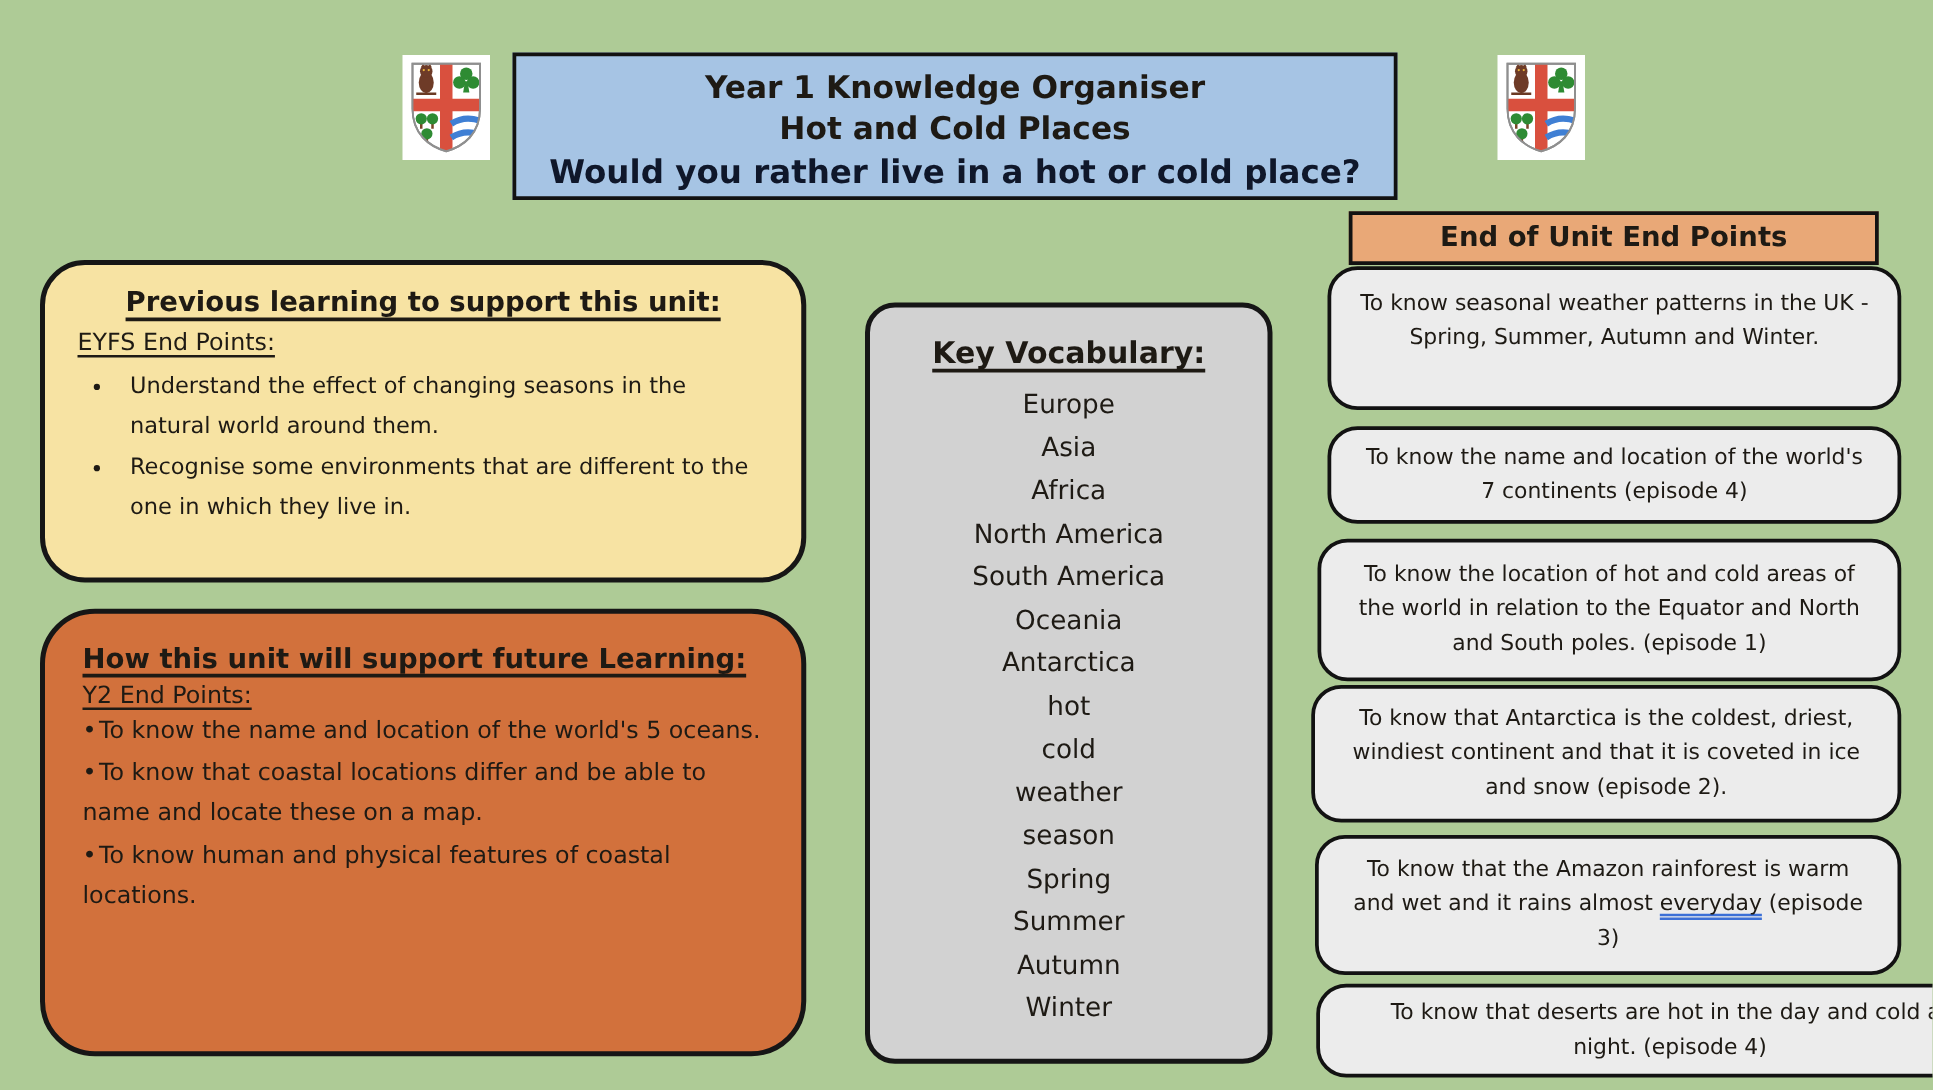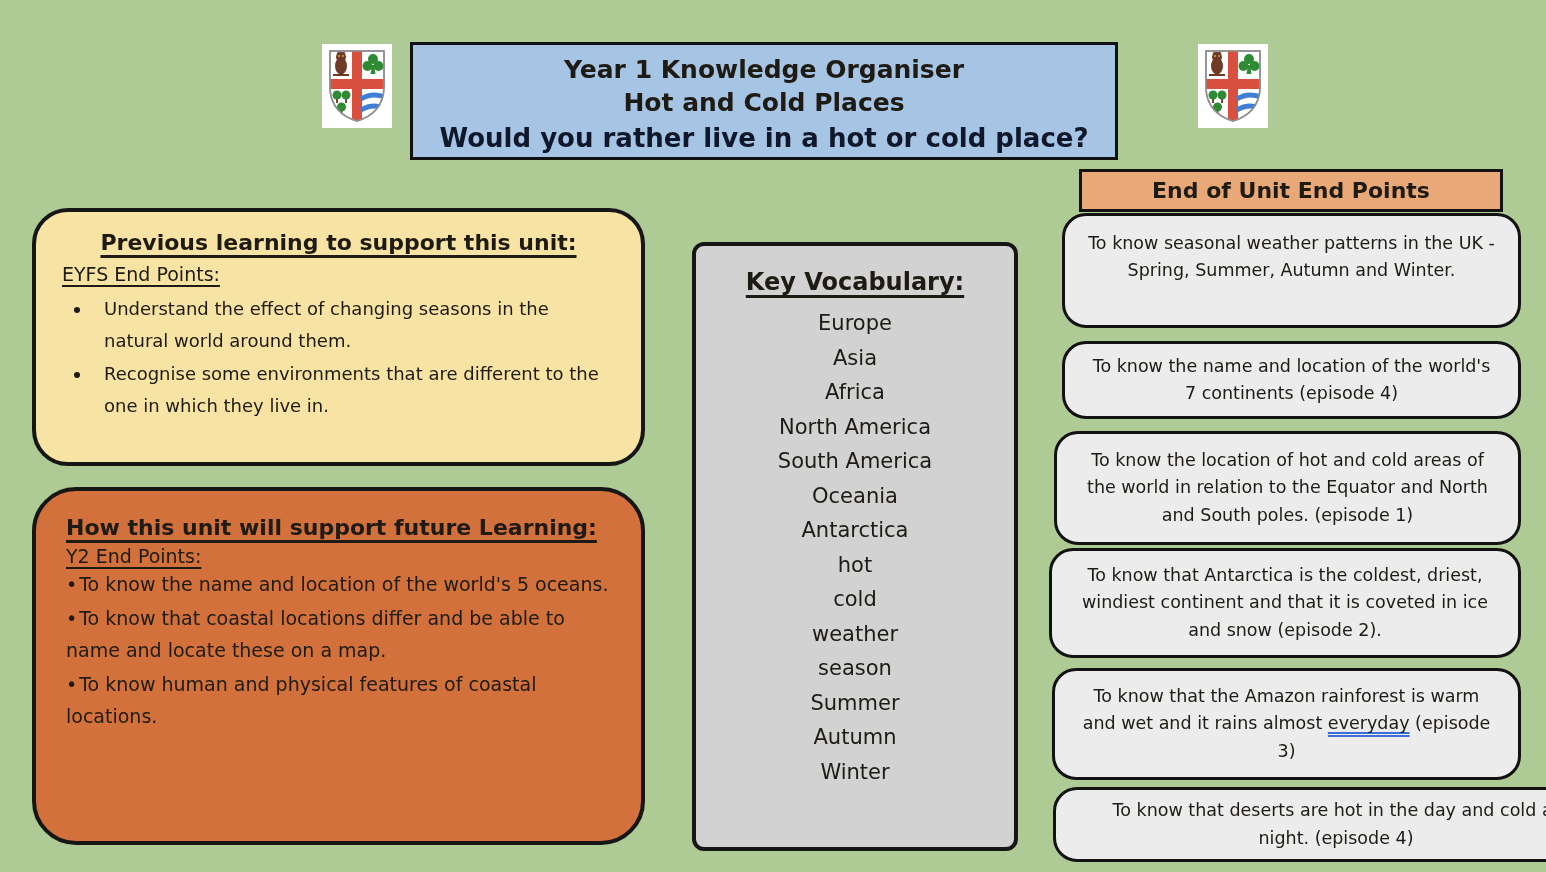--- a/index.html
+++ b/index.html
@@ -50,21 +50,21 @@
     background:#d2713c;border-radius:44px;
     padding:24px 28px 0 30px;
   }
   .panel-orange .panel-title{text-align:left;}
   .panel-orange .subhead{margin-top:5px;}
   .obullet{font-size:19px;line-height:1.68;margin-top:2px;}
   .obullet::before{content:"\2022";margin-right:2px;}
 
   .panel-gray{
     left:692px;top:242px;width:326px;height:609px;
-    background:#d2d2d2;border-radius:12px;
+    background:#d2d2d2;border-radius:24px;
     padding-top:22px;text-align:center;
   }
   .vocab-title{font-size:24px;font-weight:700;}
   .vocab-list{margin-top:10px;}
   .vword{font-size:21px;line-height:34.5px;}
 
   
   .ep-header{
     left:1079px;top:169px;width:424px;height:43px;
     background:#e9a877;border:3px solid #121212;
@@ -210,20 +210,21 @@
     <div class="vword">Asia</div>
     <div class="vword">Africa</div>
     <div class="vword">North America</div>
     <div class="vword">South America</div>
     <div class="vword">Oceania</div>
     <div class="vword">Antarctica</div>
     <div class="vword">hot</div>
     <div class="vword">cold</div>
     <div class="vword">weather</div>
     <div class="vword">season</div>
+    <div class="vword">Spring</div>
     <div class="vword">Summer</div>
     <div class="vword">Autumn</div>
     <div class="vword">Winter</div>
   </div>
 </div>
 
 <div class="abs ep-header">End of Unit End Points</div>
 
 <div class="abs ep-box ep-1 top-align">
   <span>To know seasonal weather patterns in the UK - Spring, Summer, Autumn and Winter.</span>

